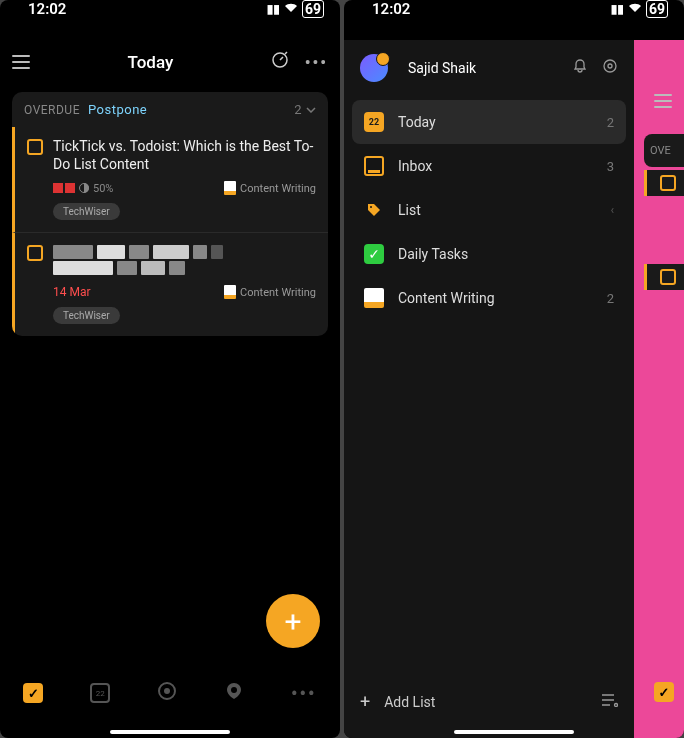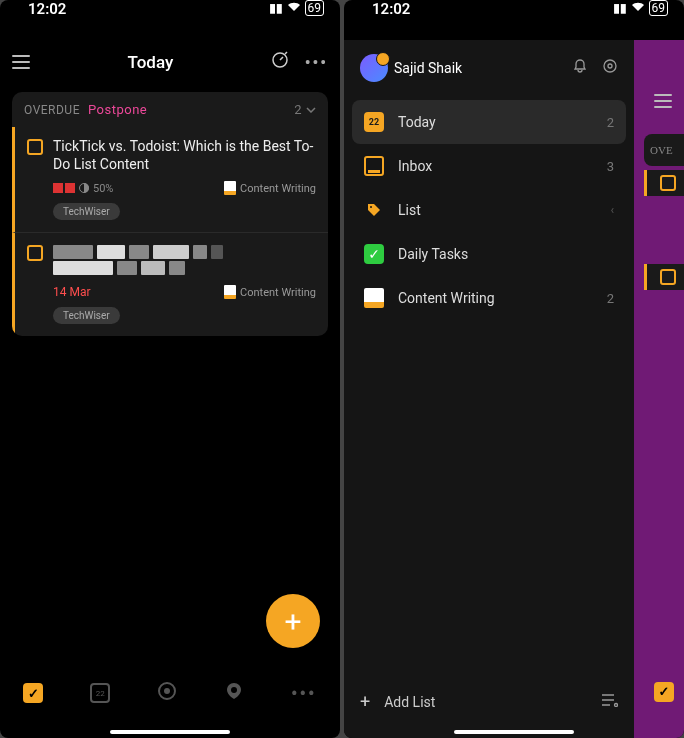--- a/index.html
+++ b/index.html
@@ -30,21 +30,21 @@
     display: flex;
     align-items: flex-start;
     justify-content: space-between;
     padding: 0 16px 0 28px;
     font-size: 15px;
     font-weight: 600;
   }
   .status-icons { display:flex; align-items:center; gap:4px; font-size:12px; }
   .battery {
     display:inline-flex; align-items:center;
-    border:1px solid #fff; border-radius:3px; padding:0 2px; font-size:12px; font-weight:400;
+    border:1px solid #fff; border-radius:3px; padding:0 2px; font-size:14px; font-weight:700;
   }
   
   .topnav {
     height: 44px;
     display:flex; align-items:center; justify-content:space-between;
     padding: 0 12px;
   }
   .topnav .title { font-size:17px; font-weight:500; }
   .hamburger { display:flex; flex-direction:column; gap:4px; width:18px; }
   .hamburger span { height:2px; background:#bbb; border-radius:1px; }
@@ -54,21 +54,21 @@
   .section {
     margin: 8px 12px;
     background:#1a1a1a;
     border-radius:10px;
     overflow:hidden;
   }
   .section-header {
     display:flex; align-items:center; padding:10px 12px;
     font-size:12px; color:#888; letter-spacing:0.5px;
   }
-  .section-header .postpone { color:#ec4899; margin-left:8px; font-size:13px; }
+  .section-header .postpone { color:#7dd3fc; margin-left:8px; font-size:13px; }
   .section-header .count { margin-left:auto; color:#777; font-size:13px; display:flex; align-items:center; gap:4px;}
   .task {
     border-left:3px solid #f5a623;
     padding:10px 12px 12px 12px;
   }
   .task + .task { border-top:1px solid #2a2a2a; }
   .task-row { display:flex; gap:10px; }
   .checkbox {
     width:16px; height:16px; border:2px solid #f5a623; border-radius:3px; flex-shrink:0; margin-top:2px;
   }
@@ -120,21 +120,21 @@
   
   .drawer-area {
     flex:1; display:flex;
   }
   .drawer {
     width:290px; background:#151515;
     display:flex; flex-direction:column;
     padding-top:0;
   }
   .profile-row {
-    display:flex; align-items:center; padding:14px 16px; gap:6px;
+    display:flex; align-items:center; padding:14px 16px; gap:20px;
   }
   .avatar {
     width:28px; height:28px; border-radius:50%;
     background:linear-gradient(135deg,#7b5cff,#4a8cff);
     position:relative;
   }
   .avatar::after {
     content:""; position:absolute; right:-2px; top:-2px; width:12px; height:12px;
     background:#f5a623; border-radius:50%; border:1px solid #151515;
   }
@@ -156,21 +156,21 @@
   .mi-daily { background:#2ecc40; border-radius:4px; color:#fff;}
   .mi-content { background:linear-gradient(#fff 70%, #f5a623 70%); border-radius:2px;}
   .mi-research { color:#999;}
   .add-list {
     display:flex; align-items:center; justify-content:space-between;
     padding:16px; font-size:14px; color:#ccc;
     margin-bottom:10px;
   }
   .add-list-left { display:flex; align-items:center; gap:14px;}
   .behind {
-    flex:1; background:#701a75; position:relative;font-family:Liberation Serif, serif;
+    flex:1; background:#ec4899; position:relative;
   }
   .behind .hamburger { position:absolute; top:54px; right:12px; }
   .behind-section {
     position:absolute; top:94px; right:-4px; width:44px;
     background:#1a1a1a; border-radius:8px 0 0 8px; padding:10px 6px;
     font-size:11px; color:#888;
   }
   .behind-task {
     position:absolute; right:-4px; width:44px; height:26px;
     border-left:3px solid #f5a623; background:#1a1a1a;

